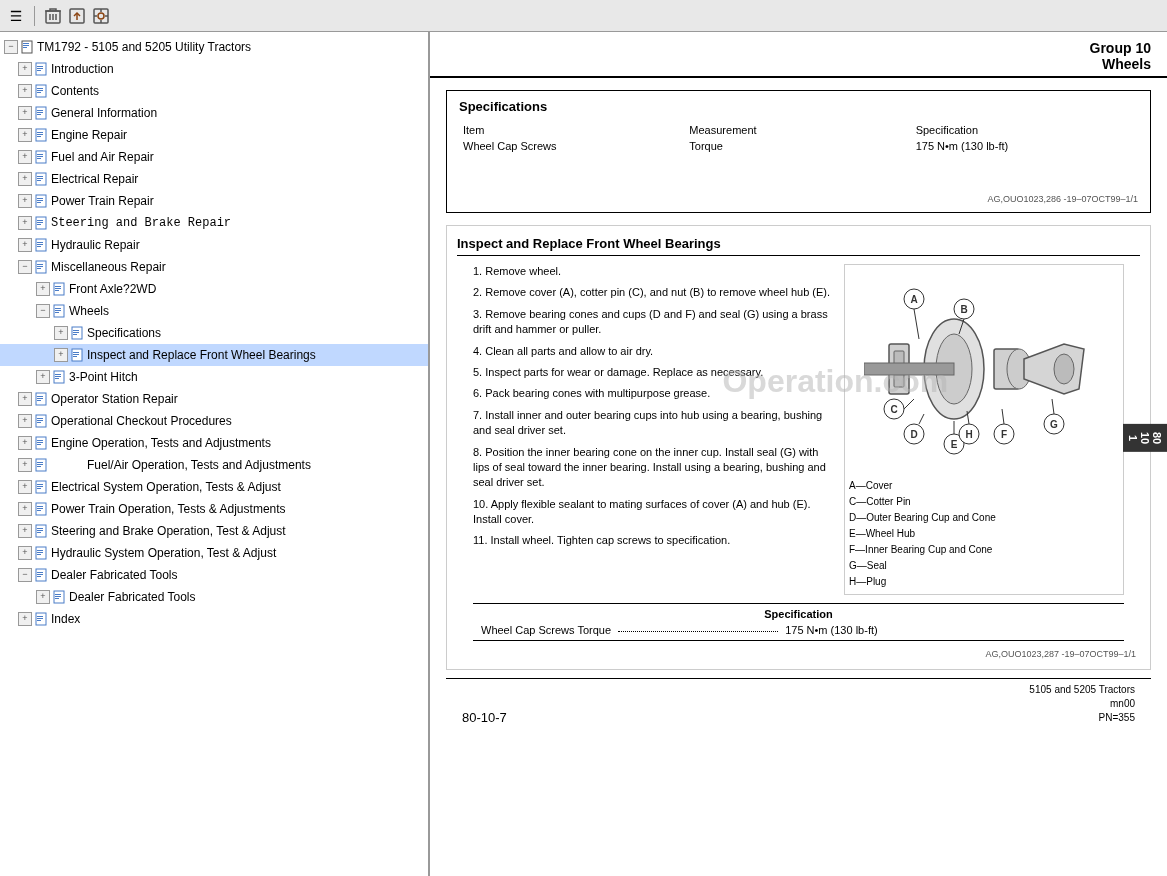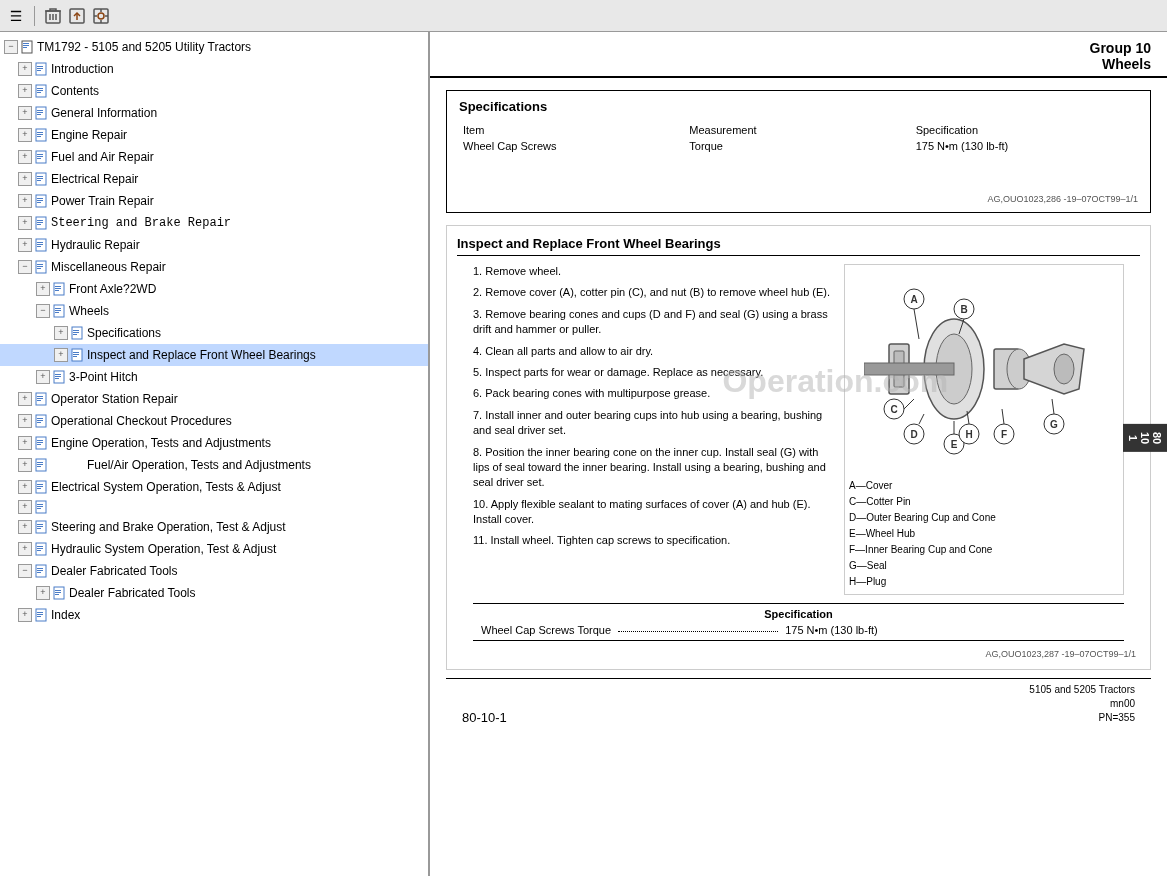--- a/index.html
+++ b/index.html
@@ -539,20 +539,21 @@
         <div class="tree-item" style="padding-left: 18px;">
           <div class="tree-expander">+</div>
           <div class="tree-icon-page">
             <svg viewBox="0 0 12 14" width="12" height="14">
     <rect x="1" y="1" width="10" height="12" fill="#fff" stroke="#4a7cc7" stroke-width="1"></rect>
     <rect x="2" y="4" width="6" height="1" fill="#4a7cc7"></rect>
     <rect x="2" y="6" width="6" height="1" fill="#4a7cc7"></rect>
     <rect x="2" y="8" width="4" height="1" fill="#4a7cc7"></rect>
   </svg>
           </div>
+          <span style="font-size: 12px;">Power Train Operation, Tests &amp; Adjustments</span>
         </div>
         <div class="tree-item" style="padding-left: 18px;">
           <div class="tree-expander">+</div>
           <div class="tree-icon-page">
             <svg viewBox="0 0 12 14" width="12" height="14">
     <rect x="1" y="1" width="10" height="12" fill="#fff" stroke="#4a7cc7" stroke-width="1"></rect>
     <rect x="2" y="4" width="6" height="1" fill="#4a7cc7"></rect>
     <rect x="2" y="6" width="6" height="1" fill="#4a7cc7"></rect>
     <rect x="2" y="8" width="4" height="1" fill="#4a7cc7"></rect>
   </svg>
@@ -733,21 +734,21 @@
             <span>Wheel Cap Screws Torque</span>
             <span style="display:inline-block; border-bottom:1px dotted #000; width:160px; margin: 0 4px; vertical-align:middle;"></span>
             <span>175 N•m (130 lb-ft)</span>
           </div>
         </div>
 
         <div class="doc-ref">AG,OUO1023,287  -19–07OCT99–1/1</div>
       </div>
 
       <div class="page-footer">
-        <div class="page-number">80-10-1</div>
+        <div class="page-number">80-10-7</div>
         <div class="doc-info">
           <div>5105 and 5205 Tractors</div>
           <div>mn00</div>
           <div>PN=355</div>
         </div>
       </div>
 
     </div>
   </div>
 

